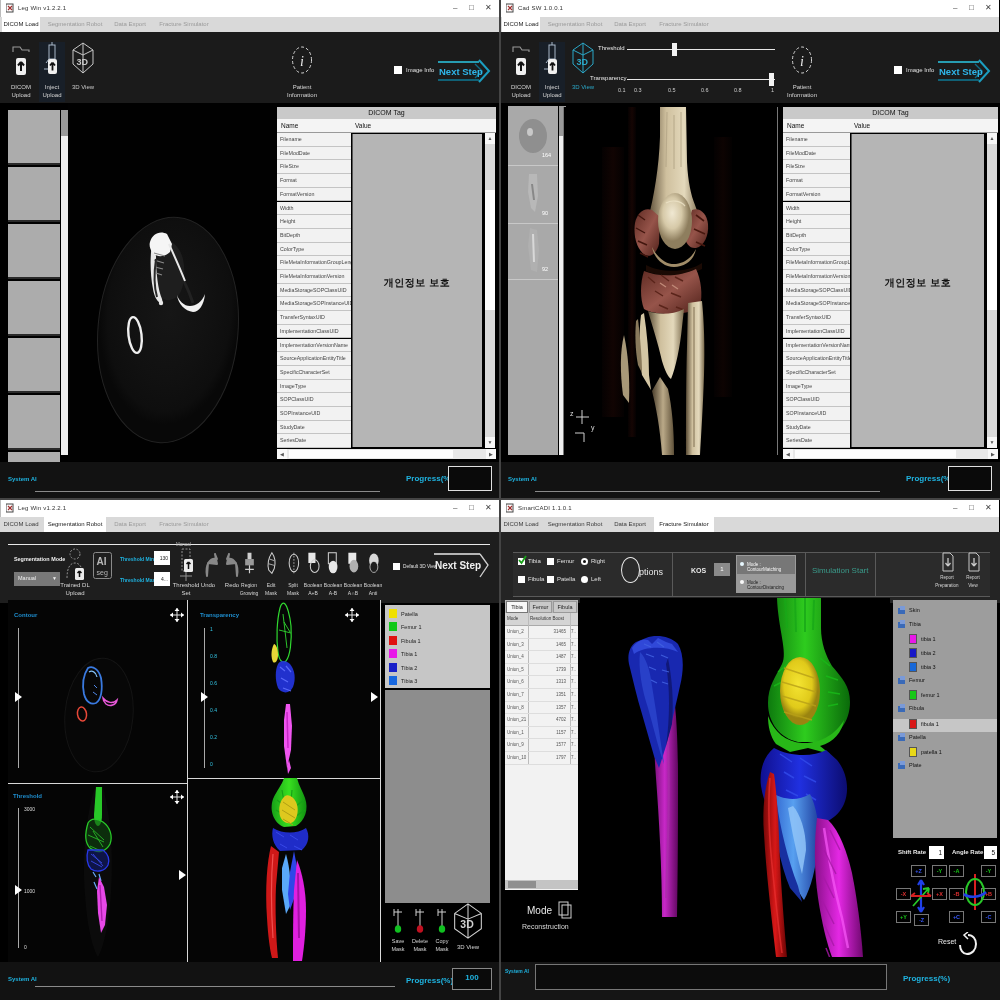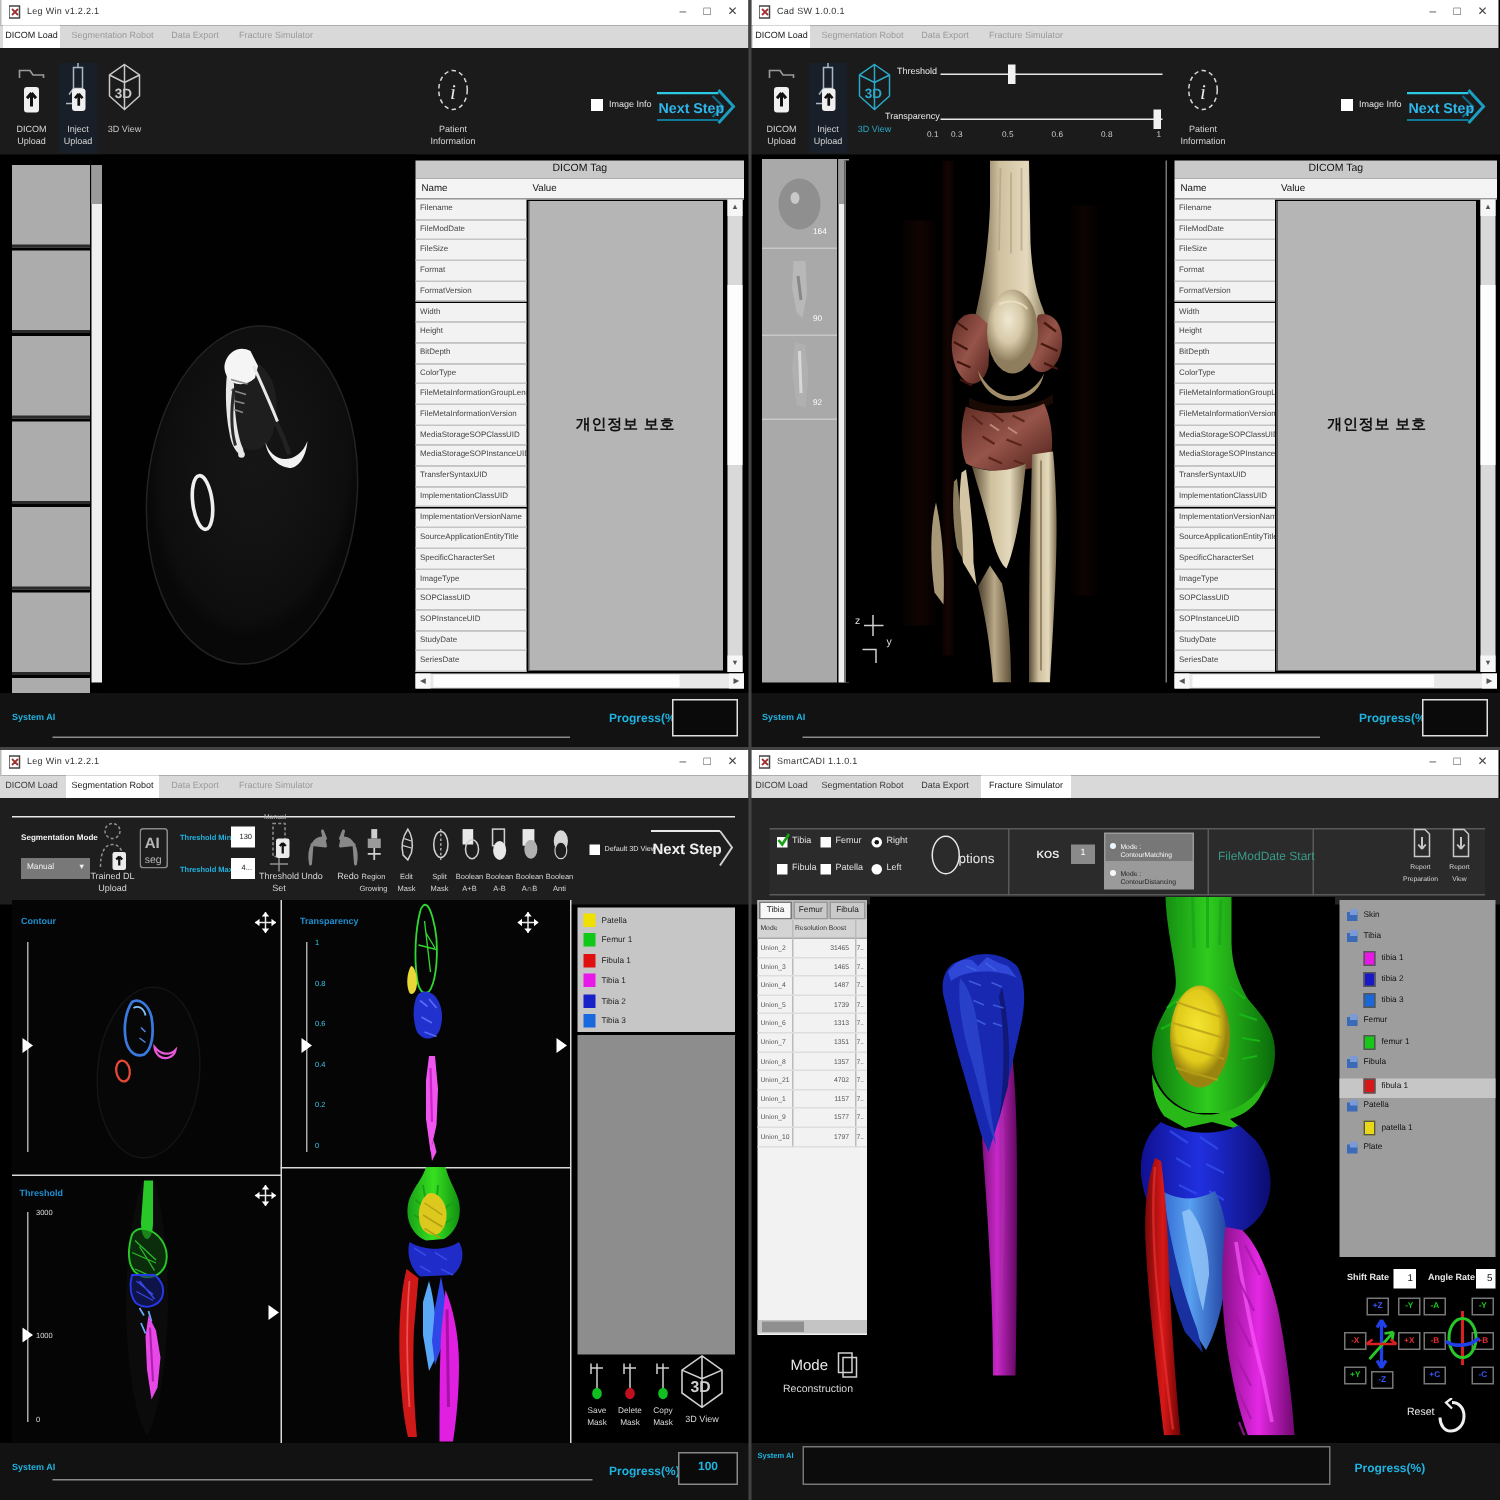--- a/index.html
+++ b/index.html
@@ -664,21 +664,21 @@
     <div class="a" style="left:214px;top:63px;width:16px;height:13px;background:#8a8a8a;font-size:6px;color:#fff;text-align:center;padding-top:3px">1</div>
     <div class="a" style="left:236px;top:55px;width:60px;height:38px;background:#9a9a9a"></div>
     <div class="a" style="left:237px;top:56px;width:58px;height:18px;background:#777">
       <span style="position:absolute;left:10px;top:6px;font-size:4.5px;color:#f8f8f8">Mode : ContourMatching</span>
       <span style="position:absolute;left:3px;top:6px;width:4px;height:4px;border-radius:50%;background:#e8f8ff"></span>
     </div>
     <div class="a" style="left:237px;top:75px;width:58px;height:17px;background:#9a9a9a">
       <span style="position:absolute;left:10px;top:5px;font-size:4.5px;color:#222">Mode : ContourDistancing</span>
       <span style="position:absolute;left:3px;top:5px;width:4px;height:4px;border-radius:50%;background:#f8f8f8"></span>
     </div>
-    <span class="a" style="left:312px;top:66px;font-size:8px;color:#3a9a8a">FileModDate Start</span>
+    <span class="a" style="left:312px;top:66px;font-size:8px;color:#3a9a8a">Simulation Start</span>
     <svg class="a" style="left:440px;top:52px" width="16" height="20" viewBox="0 0 16 20">
 <path d="M3 1 L10 1 L13 4 L13 19 L3 19 Z" fill="none" stroke="#c8c8c8" stroke-width="1"></path>
 <path d="M8 6 L8 14 M8 14 L5.5 11 M8 14 L10.5 11" stroke="#c8c8c8" stroke-width="1.3" fill="none"></path>
     </svg>
     <svg class="a" style="left:466px;top:52px" width="16" height="20" viewBox="0 0 16 20">
 <path d="M3 1 L10 1 L13 4 L13 19 L3 19 Z" fill="none" stroke="#c8c8c8" stroke-width="1"></path>
 <path d="M8 6 L8 14 M8 14 L5.5 11 M8 14 L10.5 11" stroke="#c8c8c8" stroke-width="1.3" fill="none"></path>
     </svg>
     <div class="icolbl" style="left:430px;top:74px;width:34px;font-size:4.5px">Report
 Preparation</div>

